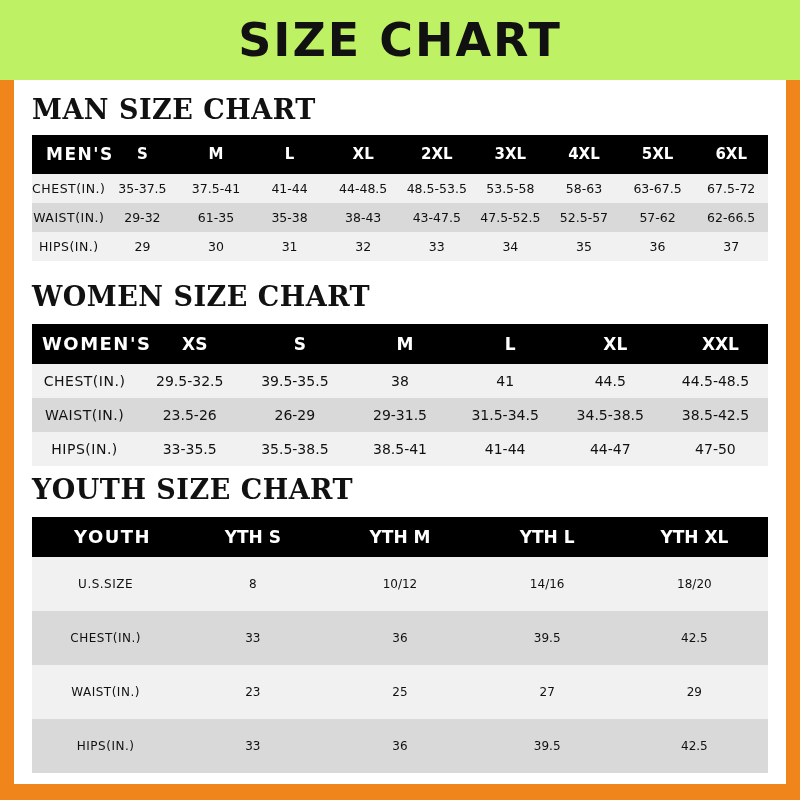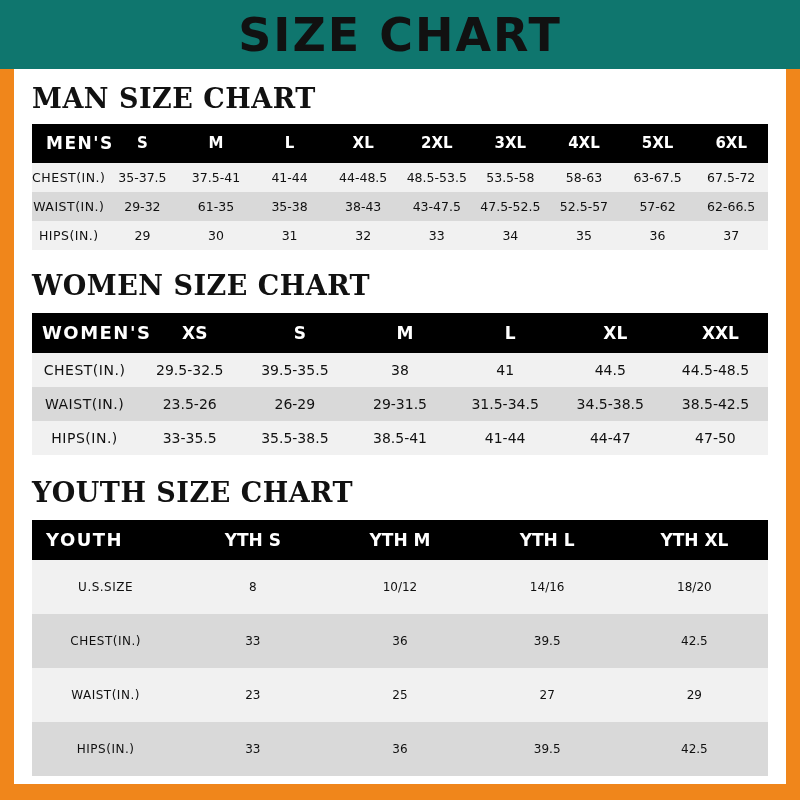--- a/index.html
+++ b/index.html
@@ -16,22 +16,22 @@
   .page {
     position: relative;
     width: 800px;
     height: 800px;
     box-sizing: border-box;
     border-left: 14px solid #f0861b;
     border-right: 14px solid #f0861b;
     background: #ffffff;
   }
   .banner {
-    background: #0f766e;
-    height: 69px;
+    background: #bef264;
+    height: 80px;
     display: flex;
     align-items: center;
     justify-content: center;
     margin: 0 -14px;
   }
   .banner-title {
     font-family: "DejaVu Sans", sans-serif;
     font-weight: bold;
     font-size: 46px;
     letter-spacing: 2px;
@@ -45,39 +45,39 @@
   .section-title {
     text-align: left;
     font-family: "DejaVu Serif", serif;
     font-weight: bold;
     font-size: 27px;
     color: #111111;
     letter-spacing: 0.5px;
   }
   .t-man { margin-top: 14px; margin-bottom: 10px; }
   .t-women { margin-top: 20px; margin-bottom: 12px; }
-  .t-youth { margin-top: 22px; margin-bottom: 12px; }
+  .t-youth { margin-top: 8px; margin-bottom: 12px; }
 
   table {
     width: 100%;
     border-collapse: collapse;
     table-layout: fixed;
   }
   table td, table th {
     text-align: center;
     font-family: "DejaVu Sans", sans-serif;
   }
   .hdr-row td {
     background: #000000;
     color: #ffffff;
     font-weight: bold;
     padding: 9px 0 10px 0;
   }
   .hdr-row td.rowlabel {
-    text-align: left;
+    text-align: center;
     padding-left: 14px;
     letter-spacing: 1.5px;
   }
   .body-row td {
     padding: 7px 0;
     color: #111111;
   }
   .body-row td.rowlabel {
     font-weight: normal;
     letter-spacing: 0.5px;

